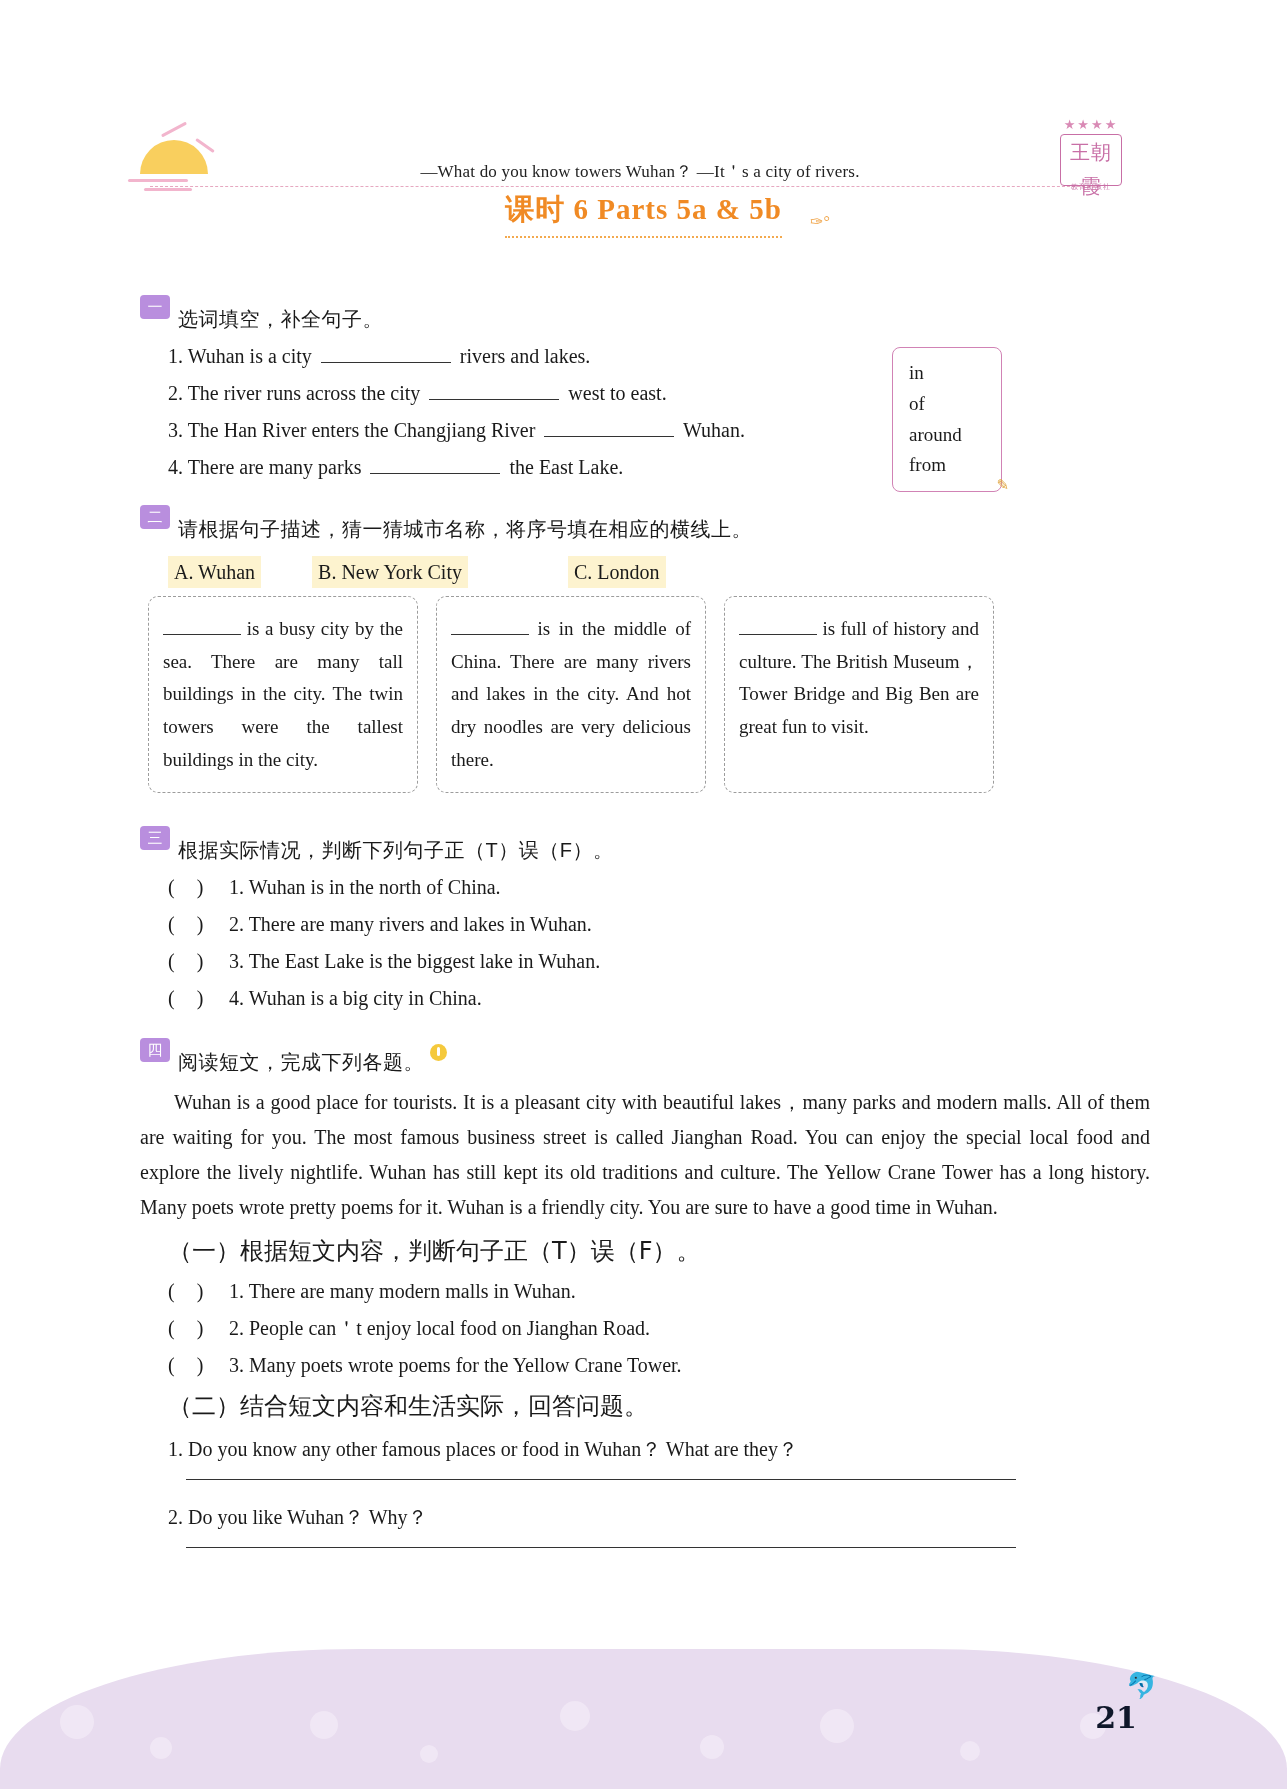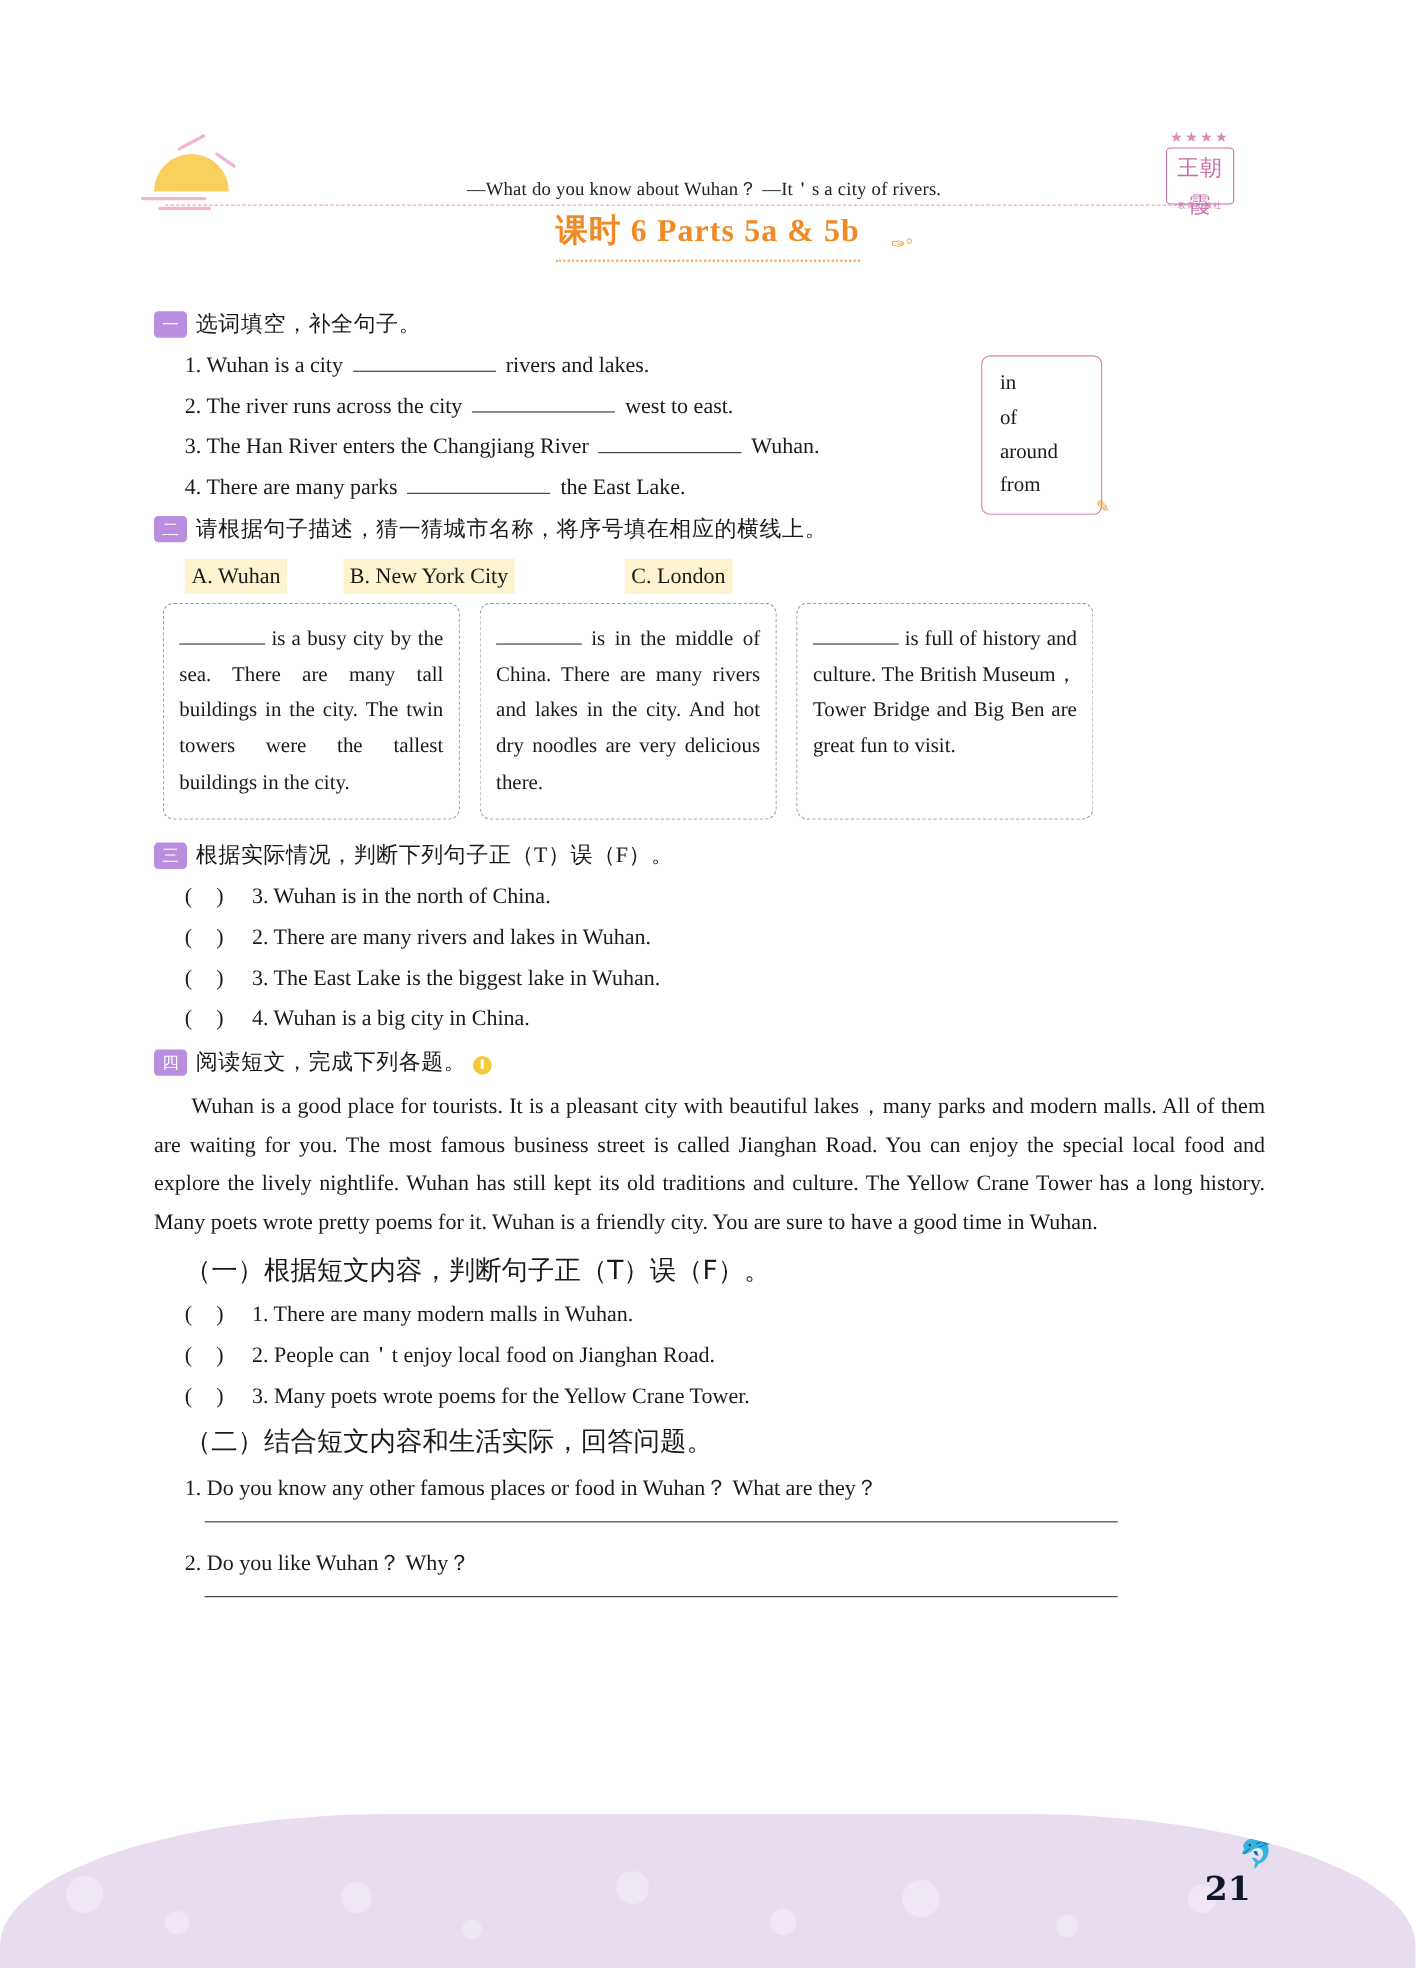--- a/index.html
+++ b/index.html
@@ -156,21 +156,22 @@
     text-align: center;
     font-size: 15px;
     line-height: 24px;
     margin-right: 8px;
     font-family: "DejaVu Sans", sans-serif;
     flex: none;
   }
   .sec-title {
     font-size: 20px;
     letter-spacing: 0.5px;
-    font-family: Liberation Serif, serif;
+    font-family: Liberation Sans, sans-serif;
+    margin-top: 24px;
   }
   .bulb-icon {
     display: inline-block;
     width: 17px;
     height: 17px;
     margin-left: 6px;
     border-radius: 50%;
     background: #f5c93c;
     position: relative;
     top: 2px;
@@ -327,21 +328,21 @@
 <body>
 
 <div class="header">
   <div class="sun-deco">
     <div class="sun-body"></div>
     <div class="sun-line sl1"></div>
     <div class="sun-line sl2"></div>
     <div class="sun-line sl-top1"></div>
     <div class="sun-line sl-top2"></div>
   </div>
-  <div class="header-text">—What do you know about Wuhan？ —It＇s a city of rivers.</div>
+  <div class="header-text">—What do you know towers Wuhan？ —It＇s a city of rivers.</div>
   <div class="header-rule"></div>
   <div class="stamp">
     <div class="stamp-stars">★★★★</div>
     <div class="stamp-seal">王朝霞</div>
     <div class="stamp-sub">教育出版社</div>
   </div>
 </div>
 
 <div class="title-wrap">
   <span class="title-text">课时 6  Parts 5a &amp; 5b</span>
@@ -416,21 +417,21 @@
     </div>
   </div>
 
   <div class="sec-head" style="margin-top:18px;">
     <span class="num-badge">三</span>
     <span class="sec-title">根据实际情况，判断下列句子正（T）误（F）。</span>
   </div>
 
   <div class="tf-line">
     <span class="paren"><span>(</span>)</span>
-    <span>3. Wuhan is in the north of China.</span>
+    <span>1. Wuhan is in the north of China.</span>
   </div>
   <div class="tf-line">
     <span class="paren"><span>(</span>)</span>
     <span>2. There are many rivers and lakes in Wuhan.</span>
   </div>
   <div class="tf-line">
     <span class="paren"><span>(</span>)</span>
     <span>3. The East Lake is the biggest lake in Wuhan.</span>
   </div>
   <div class="tf-line">

